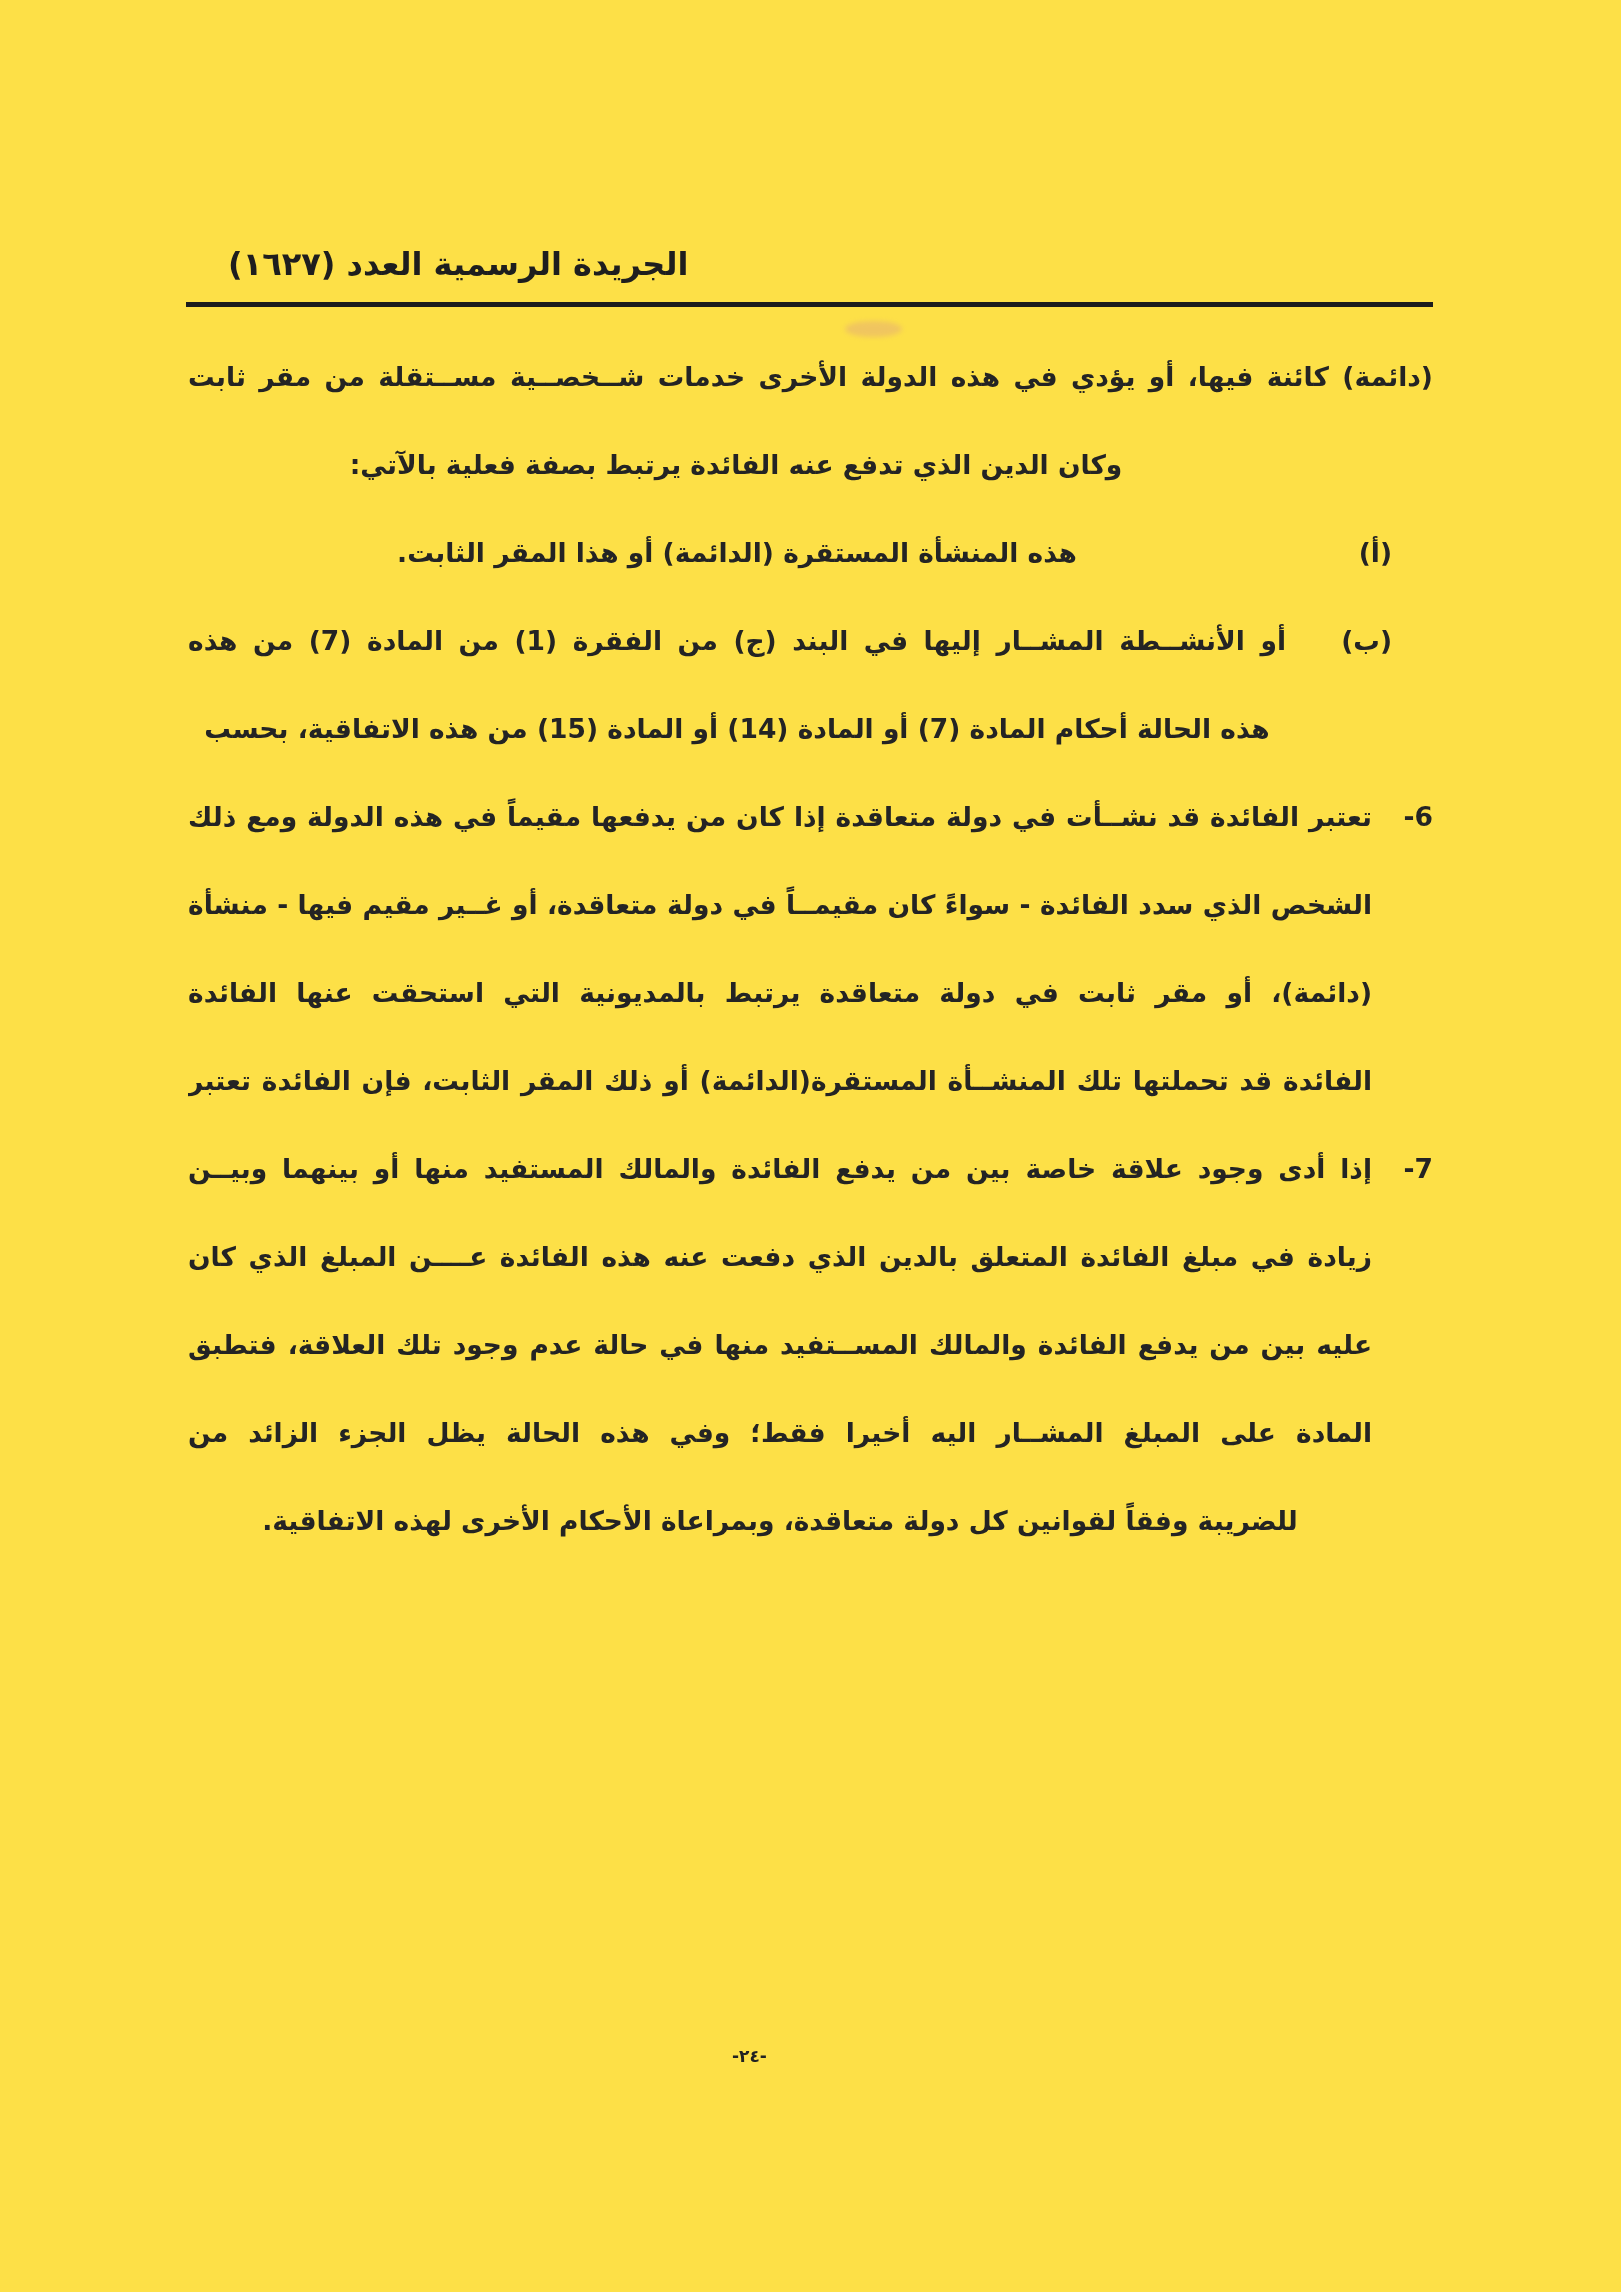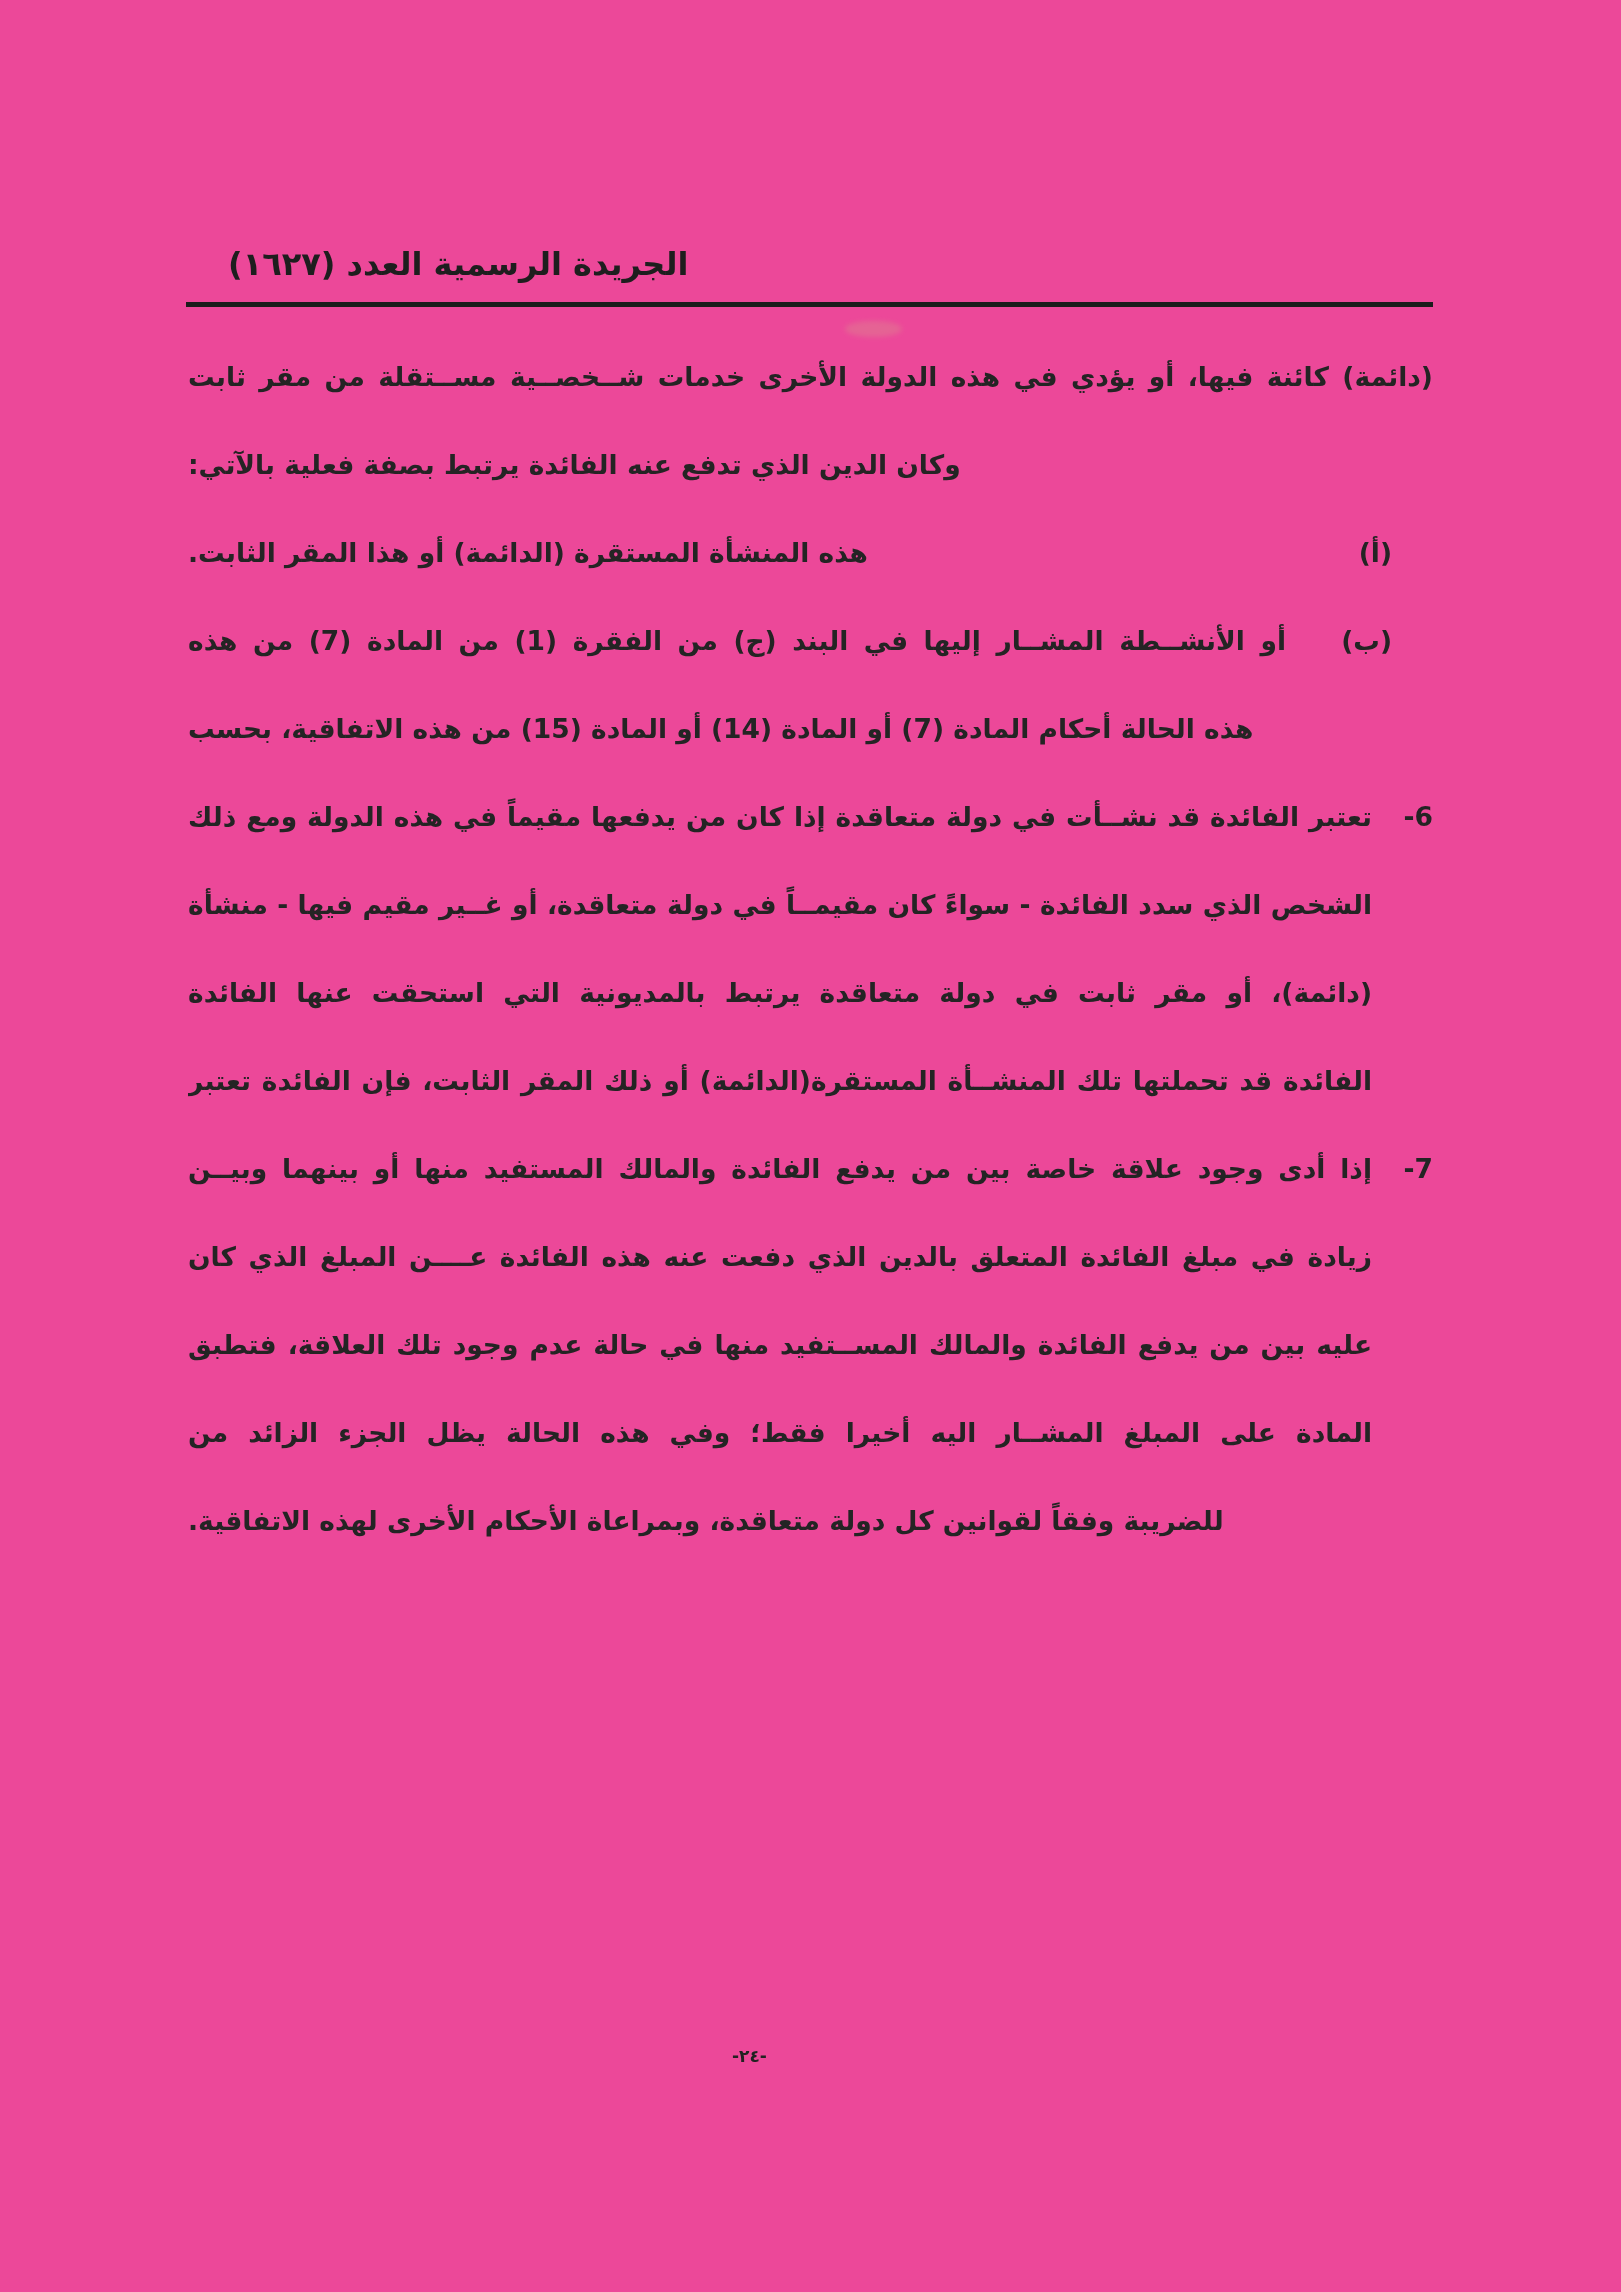--- a/index.html
+++ b/index.html
@@ -1,21 +1,21 @@
 <!DOCTYPE html>
 <html lang="ar"><head>
 <meta charset="utf-8">
 <style>
   html, body { margin: 0; padding: 0; background: #e9e9e9; }
   .page {
     position: relative;
     width: 1621px;
     height: 2293px;
     margin: 0 auto;
-    background: #ec4899;
+    background: #fde047;
     font-family: "DejaVu Sans", sans-serif;
     direction: rtl;
     overflow: hidden;
   }
   .header-title {
     position: absolute;
     top: 245px;
     left: 228px;
     font-size: 32px;
     font-weight: bold;
@@ -55,21 +55,21 @@
   }
   .line {
     height: 88px;
     line-height: 88px;
     overflow: hidden;
   }
   .line.justify {
     text-align: justify;
     text-align-last: justify;
   }
-  .line.right { text-align: left; }
+  .line.right { text-align: center; }
   .indent-150 { padding-right: 149px; }
   .item-lettered {
     position: relative;
     padding-right: 147px;
   }
   .item-lettered .marker {
     position: absolute;
     right: 41px;
     top: 0;
     height: 88px;

